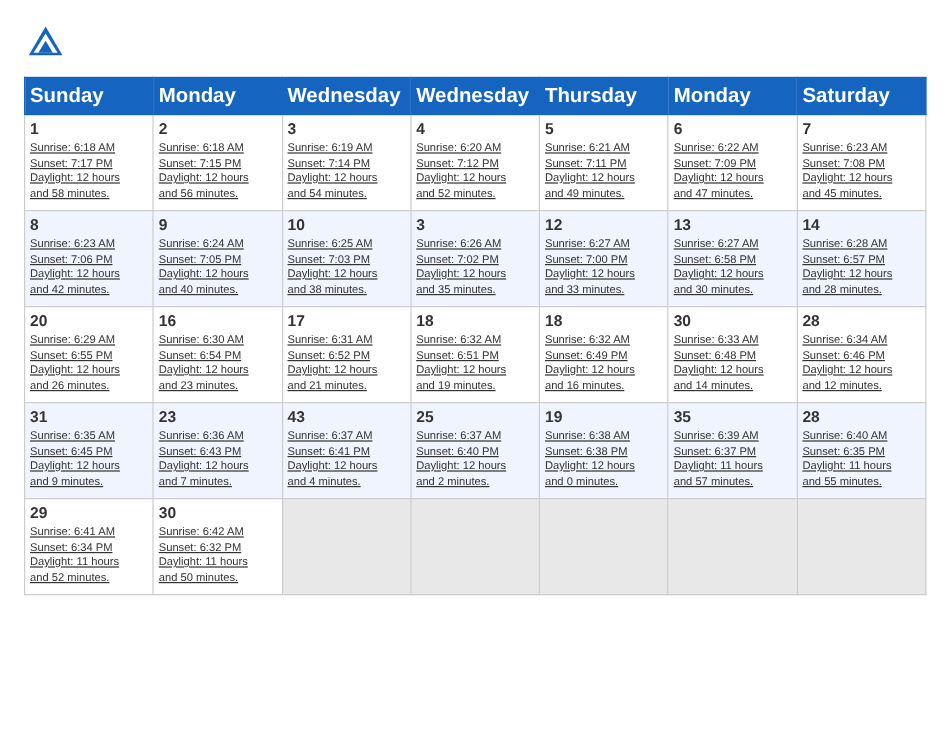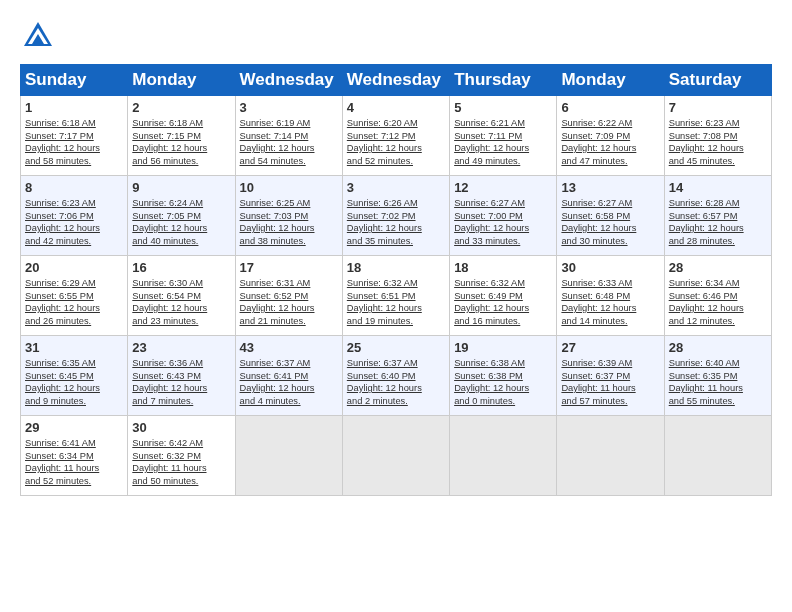--- a/index.html
+++ b/index.html
@@ -238,21 +238,21 @@
       </td>
           <td>
         <span class="day-num">25</span>
         <span class="cell-text">Sunrise: 6:37 AM<br>Sunset: 6:40 PM<br>Daylight: 12 hours<br>and 2 minutes.</span>
       </td>
           <td>
         <span class="day-num">19</span>
         <span class="cell-text">Sunrise: 6:38 AM<br>Sunset: 6:38 PM<br>Daylight: 12 hours<br>and 0 minutes.</span>
       </td>
           <td>
-        <span class="day-num">27</span>
+        <span class="day-num">35</span>
         <span class="cell-text">Sunrise: 6:39 AM<br>Sunset: 6:37 PM<br>Daylight: 11 hours<br>and 57 minutes.</span>
       </td>
           <td>
         <span class="day-num">28</span>
         <span class="cell-text">Sunrise: 6:40 AM<br>Sunset: 6:35 PM<br>Daylight: 11 hours<br>and 55 minutes.</span>
       </td>
         </tr>
         <tr>
           <td>
         <span class="day-num">29</span>

